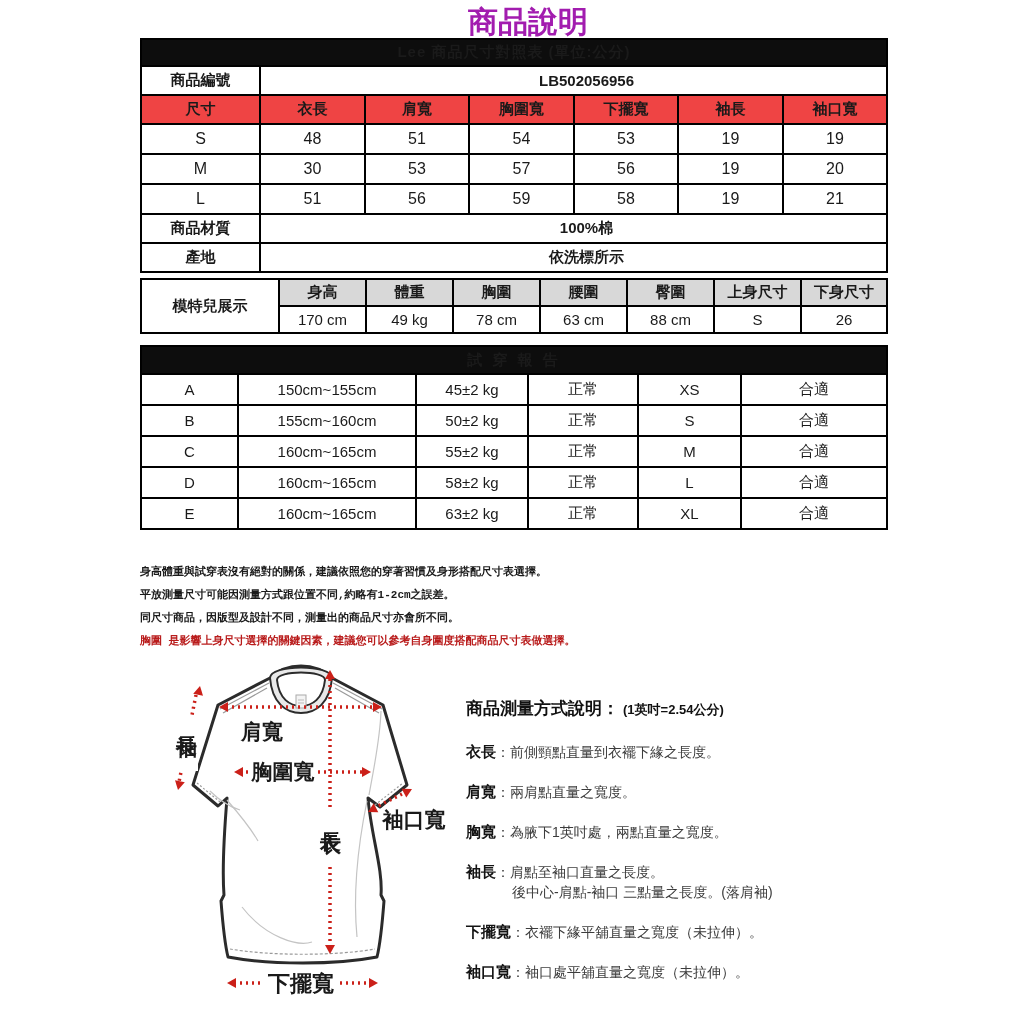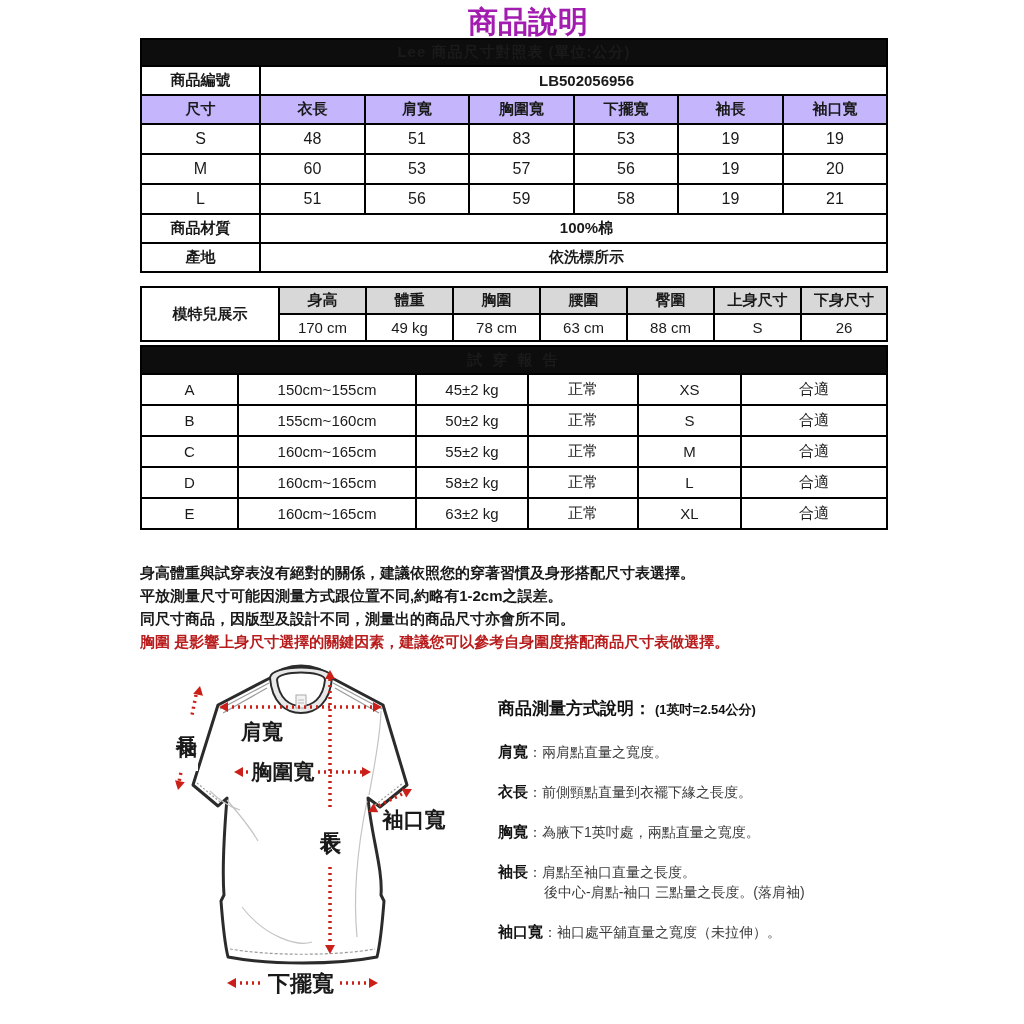--- a/index.html
+++ b/index.html
@@ -14,41 +14,41 @@
   }
   table.tbl {
     position:absolute; border-collapse:collapse; table-layout:fixed; width:746px;
     font-family:"Liberation Sans","DejaVu Sans",sans-serif;
   }
   table.tbl td {
     border:2px solid #000; text-align:center; vertical-align:middle;
     font-size:15px; color:#1a1a1a; overflow:hidden; white-space:nowrap;
   }
   td.hdr-black { background:#0d0d0d; color:#fff; font-weight:700; font-size:15px; letter-spacing:1px; }
-  tr.hdr-gray td { background:#c4b5fd; font-weight:700;font-family:Liberation Mono, monospace; }
+  tr.hdr-gray td { background:#ef4444; font-weight:700;font-family:Liberation Mono, monospace; }
   td.gray { background:#d8d8d8; font-weight:700; }
   td.lbl { font-weight:700; }
   td.left { text-align:left; padding-left:26px; font-weight:700; font-size:16px; }
   .size-tbl  { left:140px; top:38px; }
   .size-tbl td { height:29px; }
   .size-tbl tr.hb td { height:27px; }
   .size-tbl tr.szrow td { height:30px; font-size:16px; }
-  .model-tbl { left:140px; top:286px; }
+  .model-tbl { left:140px; top:278px; }
   .model-tbl td { height:27px; }
   .fit-tbl   { left:140px; top:345px; }
   .fit-tbl tr.hb td { height:28px; letter-spacing:3px; }
   .fit-tbl tr.hdr-gray td { height:30px; }
   .fit-tbl tr.body td { height:31px; font-size:15px; }
   .notes {
     position:absolute; left:140px; top:561px; width:770px;
-    font-size:15px; font-weight:700; line-height:23px; color:#1a1a1a;
+    font-size:11px; font-weight:700; line-height:23px; color:#1a1a1a;font-family:Liberation Mono, monospace;
   }
   .note-red { color:#b91c1c; }
   .diagram { position:absolute; left:150px; top:655px; width:330px; height:360px; }
-  .mi { position:absolute; left:498px; top:697px; width:440px; }
+  .mi { position:absolute; left:466px; top:697px; width:440px; }
   .mi-title-row { margin-bottom:22px; }
   .mi-title { font-size:17px; font-weight:700; color:#111; }
   .mi-sub { font-size:13px; font-weight:700; color:#111; margin-left:4px; }
   .mi-item { margin-bottom:20px; font-size:14px; color:#3c3c3c; line-height:20px; }
   .mi-item b { font-size:15px; color:#141414; }
   .mi-line2 { padding-left:46px; }
   svg text.dlab {
     font-family:"Liberation Sans","DejaVu Sans",sans-serif;
     font-size:21px; font-weight:700; fill:#1a1a1a;
   }
@@ -85,28 +85,28 @@
       <td>肩寬</td>
       <td>胸圍寬</td>
       <td>下擺寬</td>
       <td>袖長</td>
       <td>袖口寬</td>
     </tr>
     <tr class="szrow">
       <td>S</td>
           <td>48</td>
           <td>51</td>
-          <td>83</td>
+          <td>54</td>
           <td>53</td>
           <td>19</td>
           <td>19</td>
     </tr>
     <tr class="szrow">
       <td>M</td>
-          <td>60</td>
+          <td>30</td>
           <td>53</td>
           <td>57</td>
           <td>56</td>
           <td>19</td>
           <td>20</td>
     </tr>
     <tr class="szrow">
       <td>L</td>
           <td>51</td>
           <td>56</td>
@@ -293,30 +293,33 @@
     <text class="dlab vert" x="37" y="64">袖長</text>
     <text class="dlab" x="264" y="172" text-anchor="middle">袖口寬</text>
     <text class="dlab" x="151" y="336" text-anchor="middle" style="font-size:22px">下擺寬</text>
   </svg>
 
   <div class="mi">
     <div class="mi-title-row">
       <span class="mi-title">商品測量方式說明：</span><span class="mi-sub">(1英吋=2.54公分)</span>
     </div>
     <div class="mi-item">
+      <b>衣長</b><span>：前側頸點直量到衣襬下緣之長度。</span>
+    </div>
+    <div class="mi-item">
       <b>肩寬</b><span>：兩肩點直量之寬度。</span>
-    </div>
-    <div class="mi-item">
-      <b>衣長</b><span>：前側頸點直量到衣襬下緣之長度。</span>
     </div>
     <div class="mi-item">
       <b>胸寬</b><span>：為腋下1英吋處，兩點直量之寬度。</span>
     </div>
     <div class="mi-item">
       <div><b>袖長</b><span>：肩點至袖口直量之長度。</span></div>
       <div class="mi-line2">後中心-肩點-袖口 三點量之長度。(落肩袖)</div>
     </div>
     <div class="mi-item">
+      <b>下擺寬</b><span>：衣襬下緣平舖直量之寬度（未拉伸）。</span>
+    </div>
+    <div class="mi-item">
       <b>袖口寬</b><span>：袖口處平舖直量之寬度（未拉伸）。</span>
     </div>
   </div>
 
 </div>
 
 </body></html>

